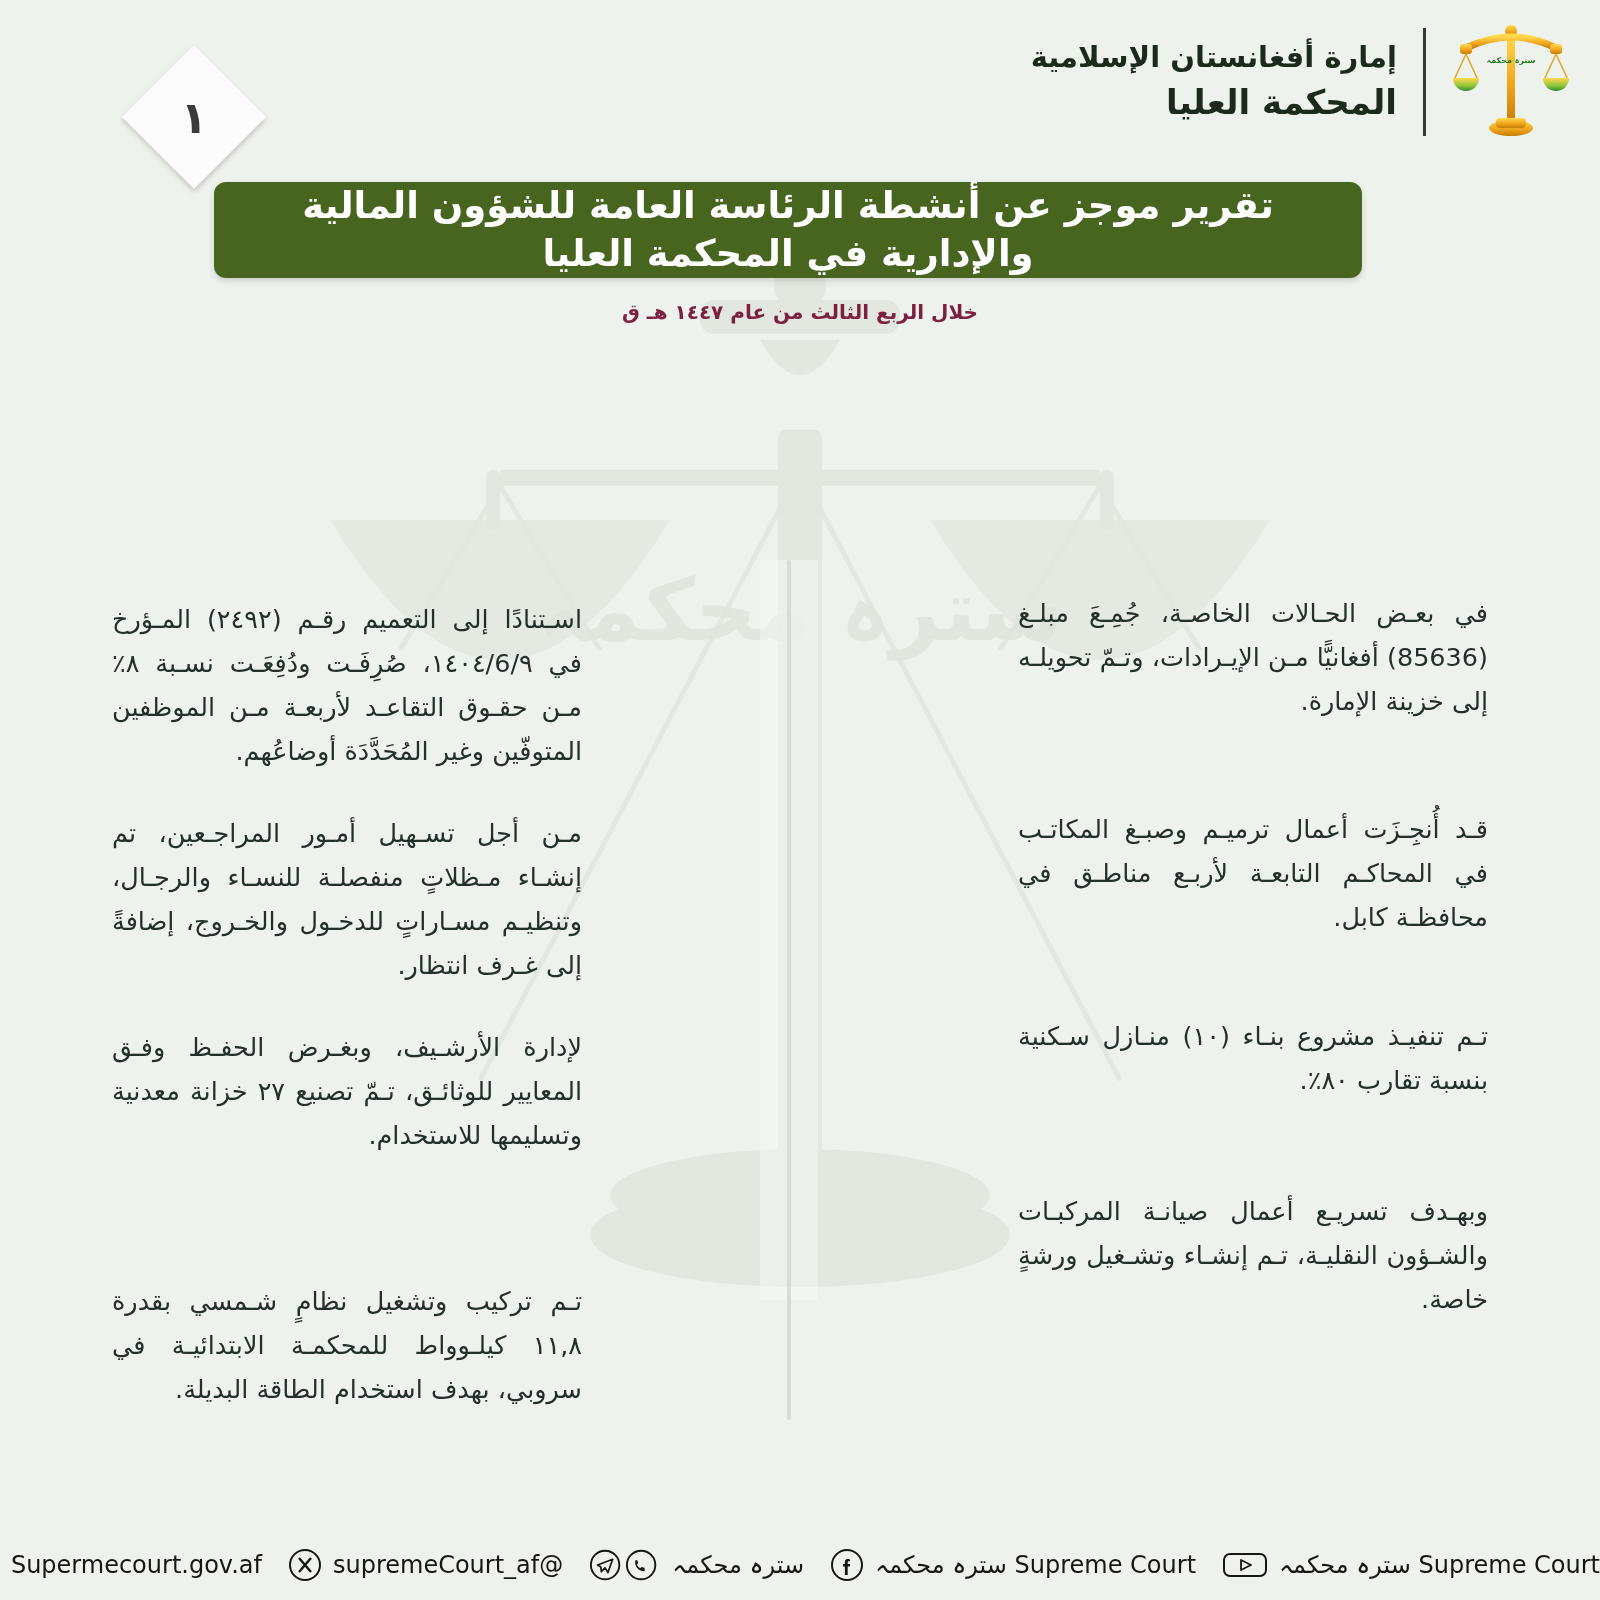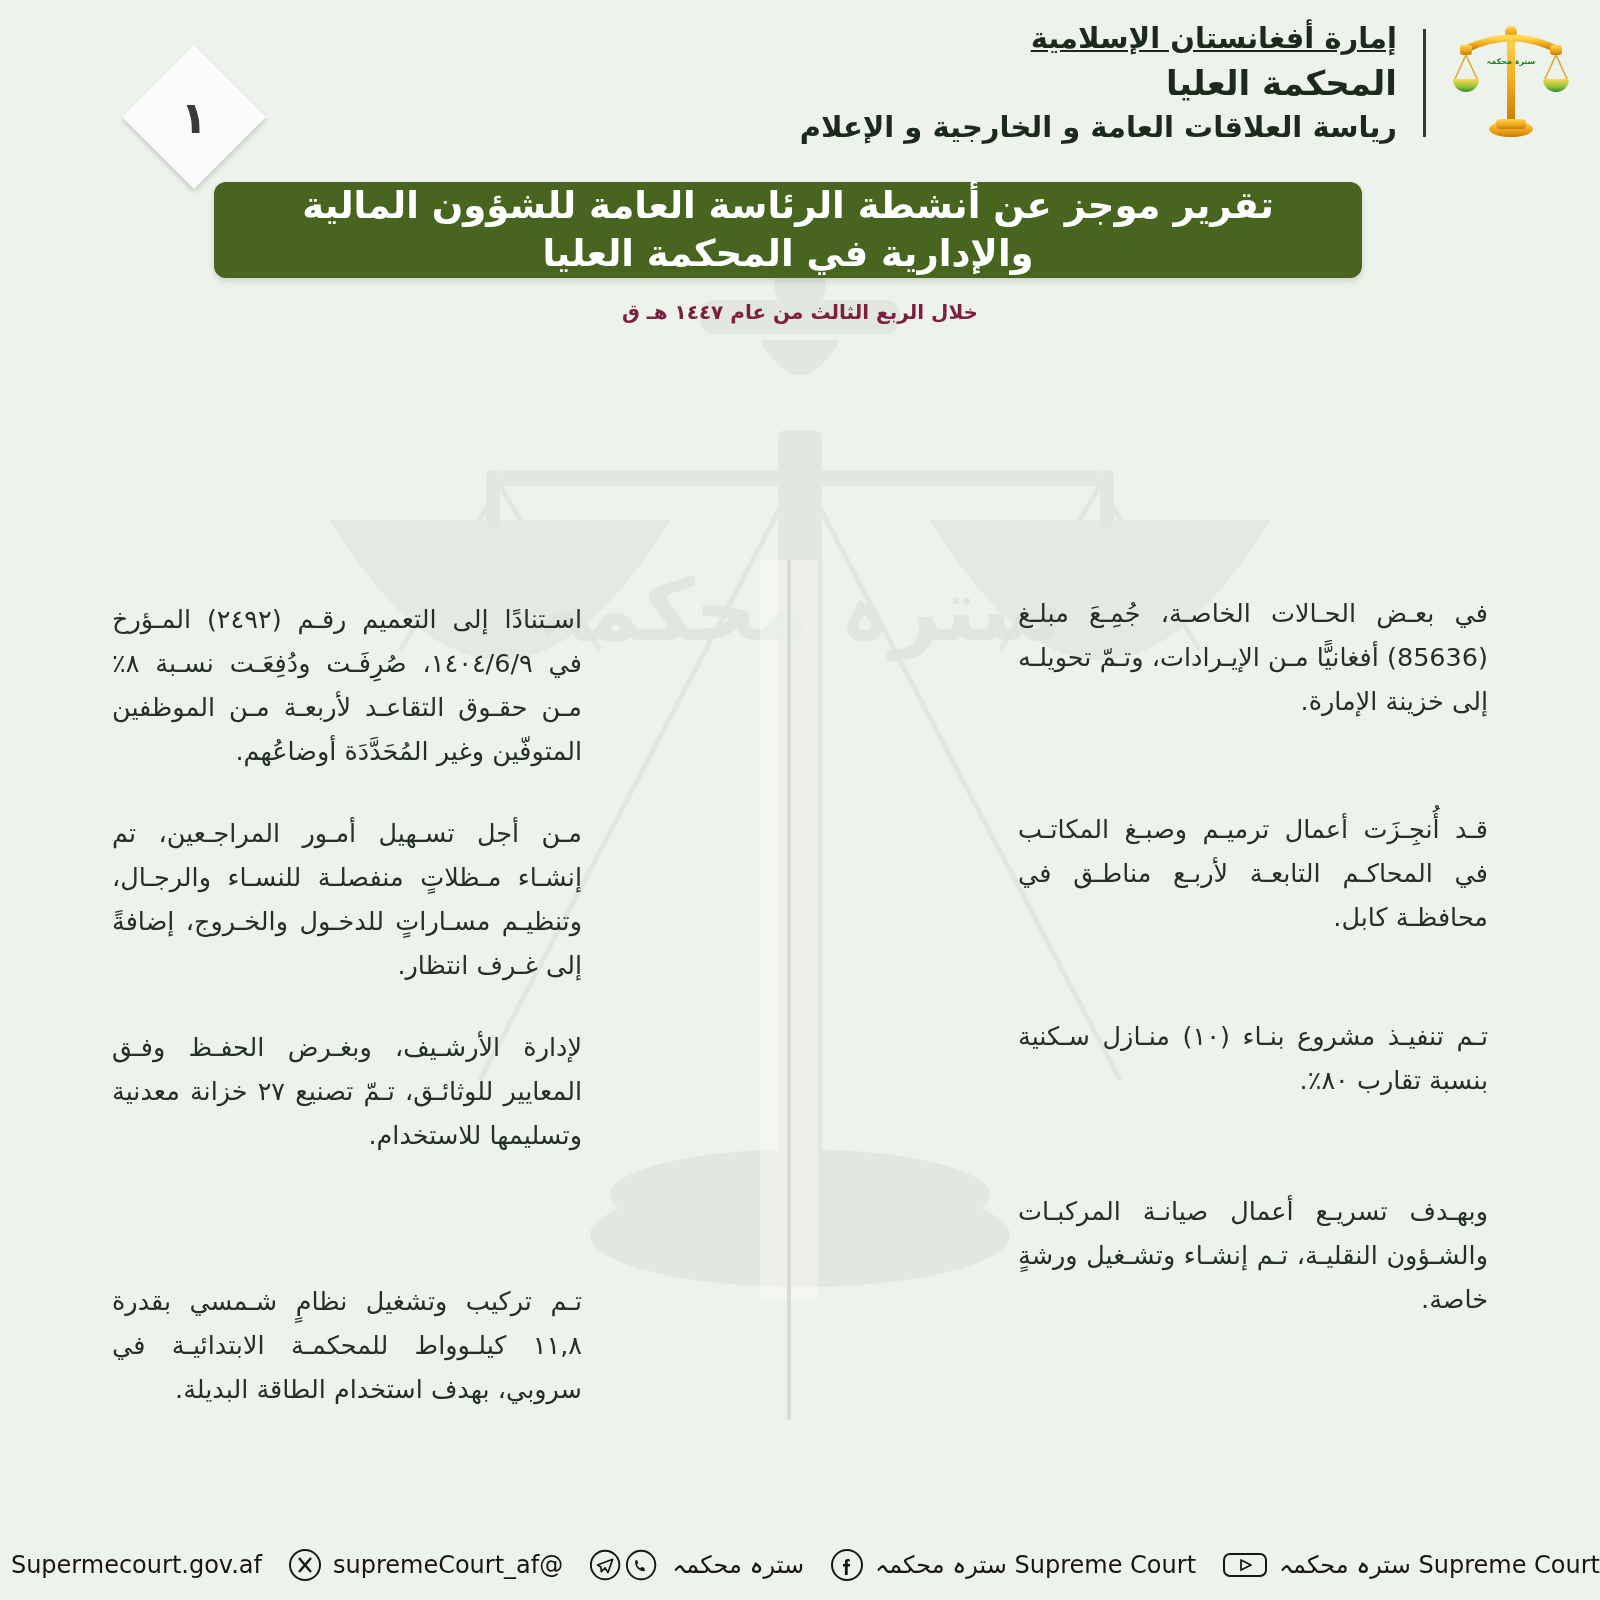--- a/index.html
+++ b/index.html
@@ -16,21 +16,21 @@
   .wm{position:absolute;left:0;top:0;width:1600px;height:1600px;pointer-events:none;}
   .wm-text{
     position:absolute;width:100%;text-align:center;
     color:#dfe5dc;font-size:86px;font-weight:700;
     letter-spacing:2px;top:560px;opacity:.85;
   }
 
   
   .header{position:absolute;top:18px;right:30px;display:flex;align-items:center;gap:22px;}
   .hdr-text{text-align:right;color:#1b2a1b;line-height:1.42;}
-  .hdr-l1{font-size:29px;font-weight:700;text-decoration:underline;}
+  .hdr-l1{font-size:29px;font-weight:700;}
   .hdr-l2{font-size:34px;font-weight:700;}
   .hdr-l3{font-size:29px;font-weight:700;}
   .hdr-div{width:3px;height:108px;background:#2f3b2f;margin:0 4px;}
   .logo{width:118px;height:128px;position:relative;}
 
   .diamond{
     position:absolute;left:143px;top:66px;width:102px;height:102px;
     background:#fbfbfb;transform:rotate(45deg);
     box-shadow:2px 2px 5px rgba(0,0,0,.18);
   }
@@ -149,21 +149,20 @@
         <path d="M91 60 A13 13 0 0 0 117 60 Z" fill="url(#pan)"></path>
         <ellipse cx="59" cy="110" rx="22" ry="8" fill="url(#gold)"></ellipse>
         <rect x="44" y="100" width="30" height="10" rx="4" fill="url(#gold)"></rect>
         <text x="59" y="45" font-size="8" fill="#1d7a1d" text-anchor="middle" font-weight="700">سترہ محکمہ</text>
       </svg>
     </div>
     <div class="hdr-div"></div>
     <div class="hdr-text">
       <div class="hdr-l1">إمارة أفغانستان الإسلامية</div>
       <div class="hdr-l2">المحكمة العليا</div>
-      <div class="hdr-l3">رياسة العلاقات العامة و الخارجية و الإعلام</div>
     </div>
   </div>
 
   <div class="diamond">
     <span>١</span>
   </div>
 
   <div class="title-banner">
     <h1>تقرير موجز عن أنشطة الرئاسة العامة للشؤون المالية والإدارية في المحكمة العليا</h1>
   </div>

